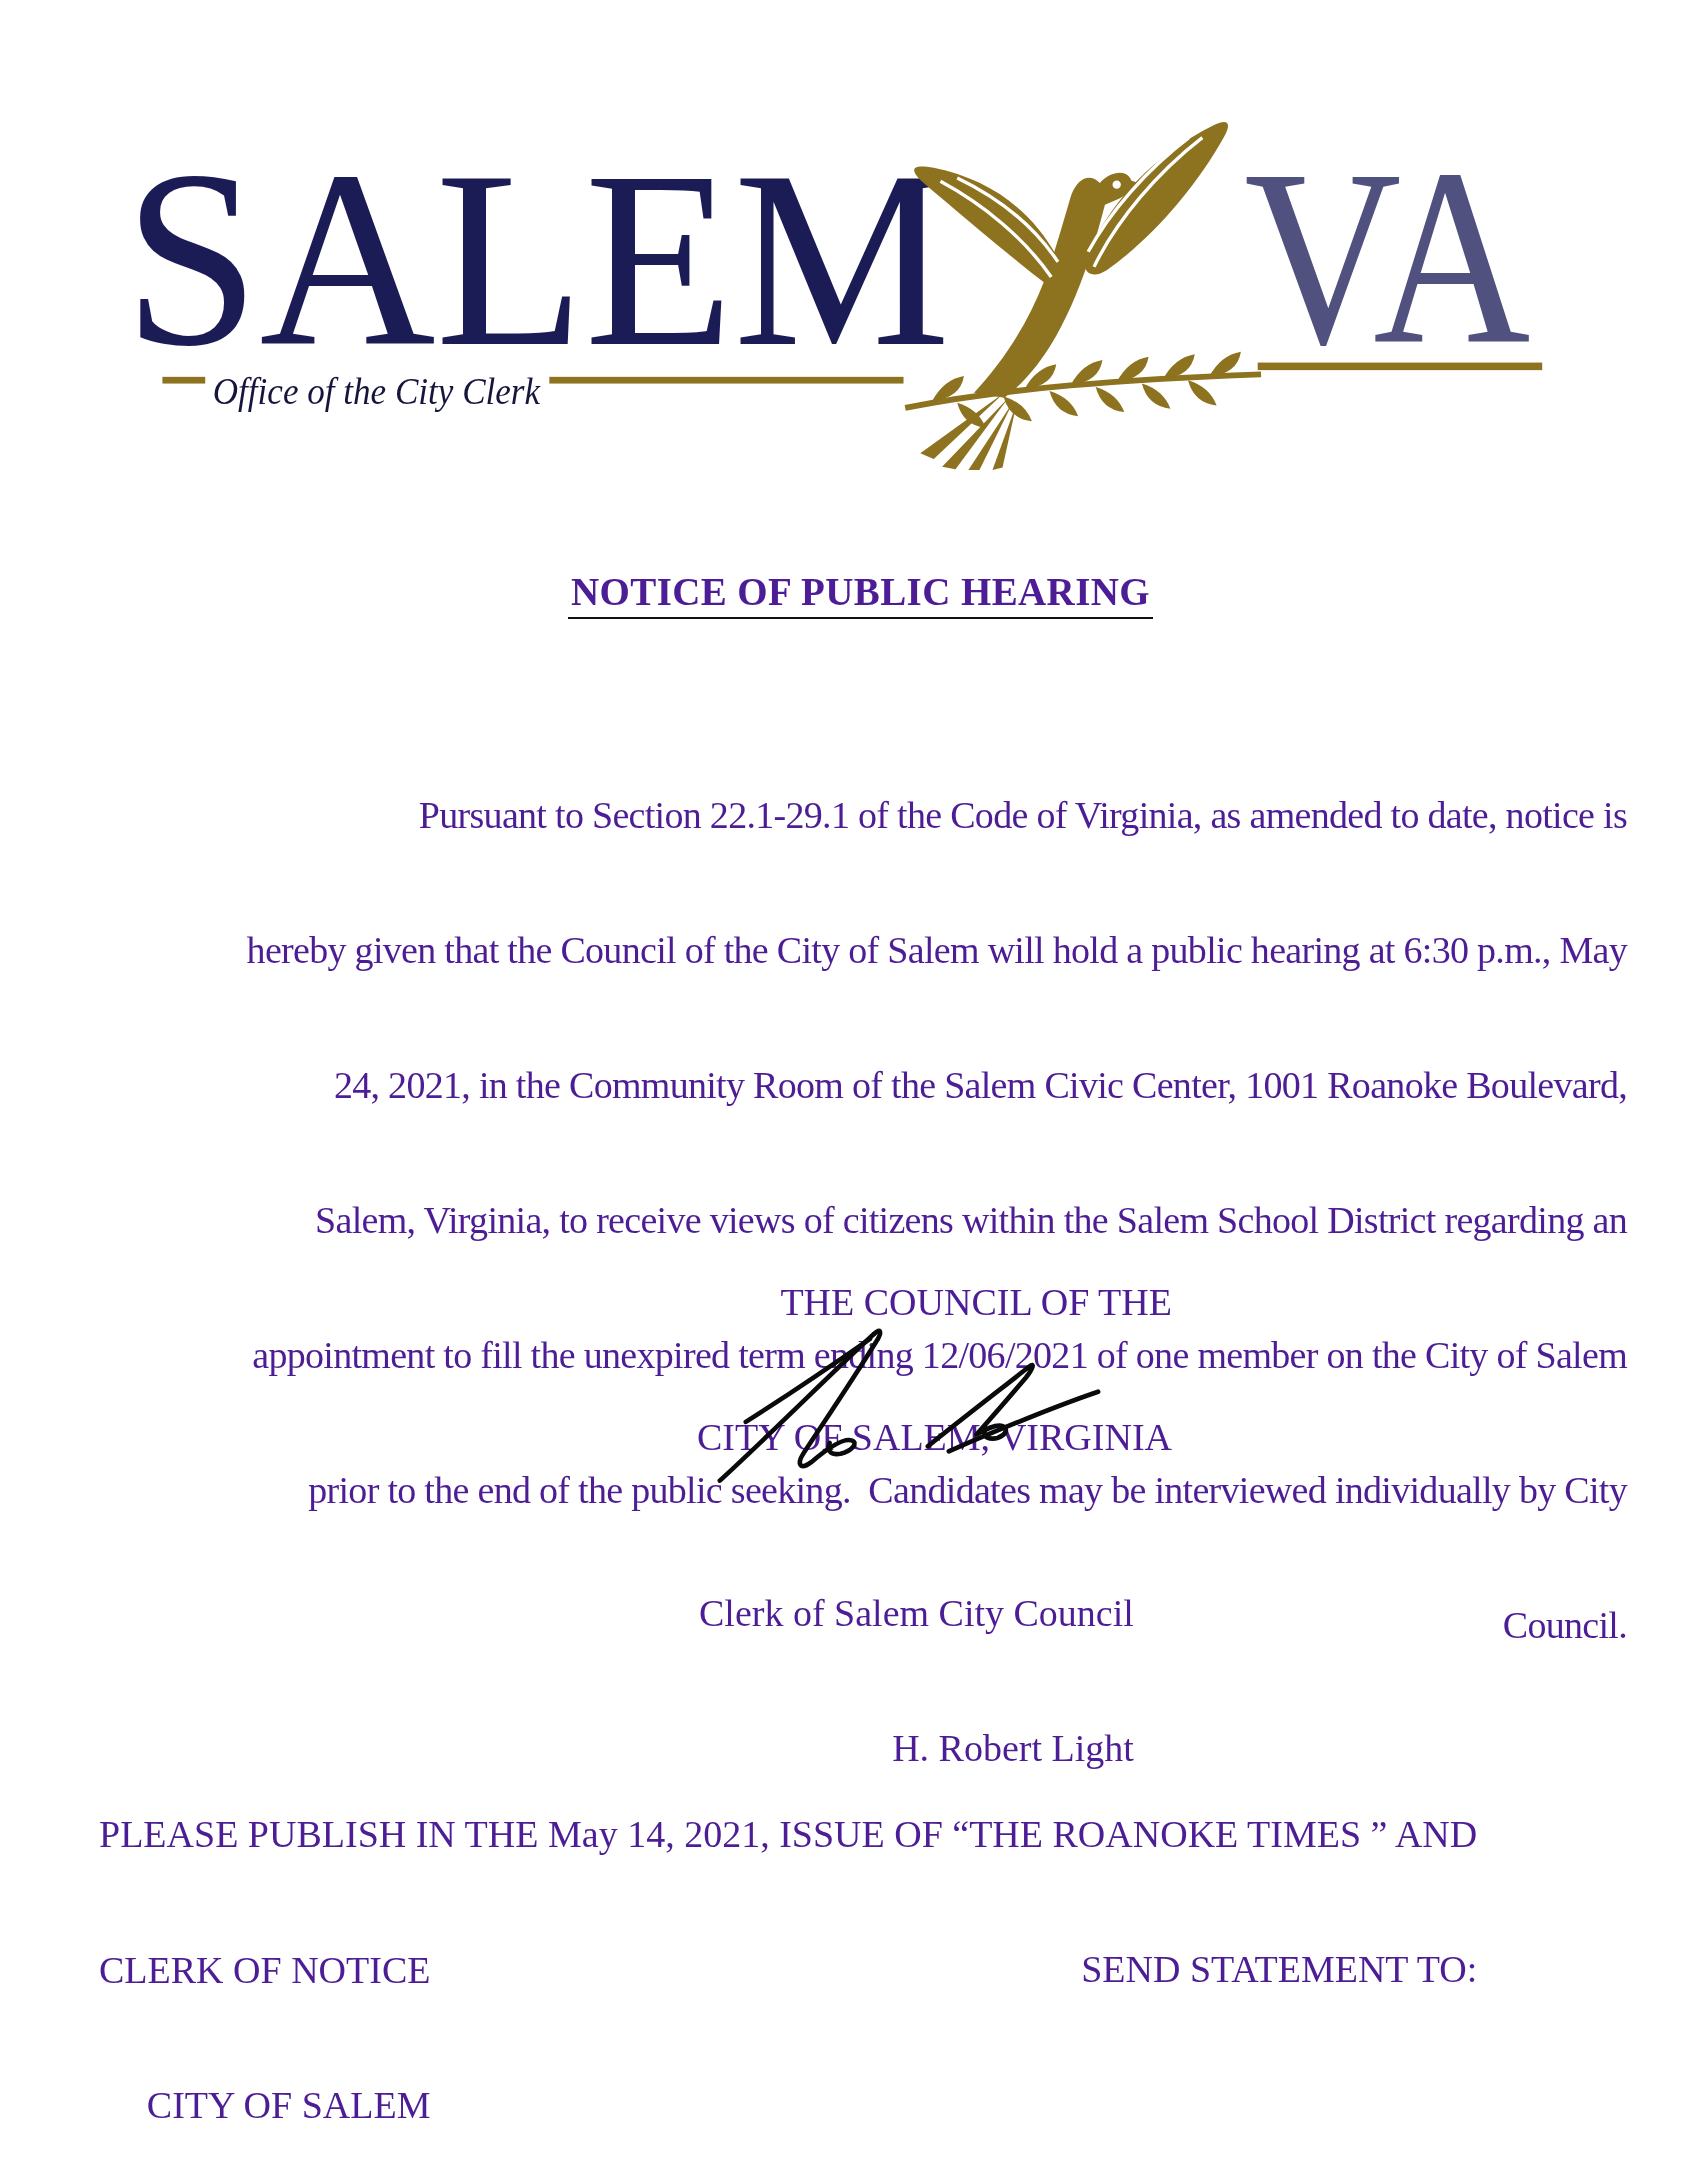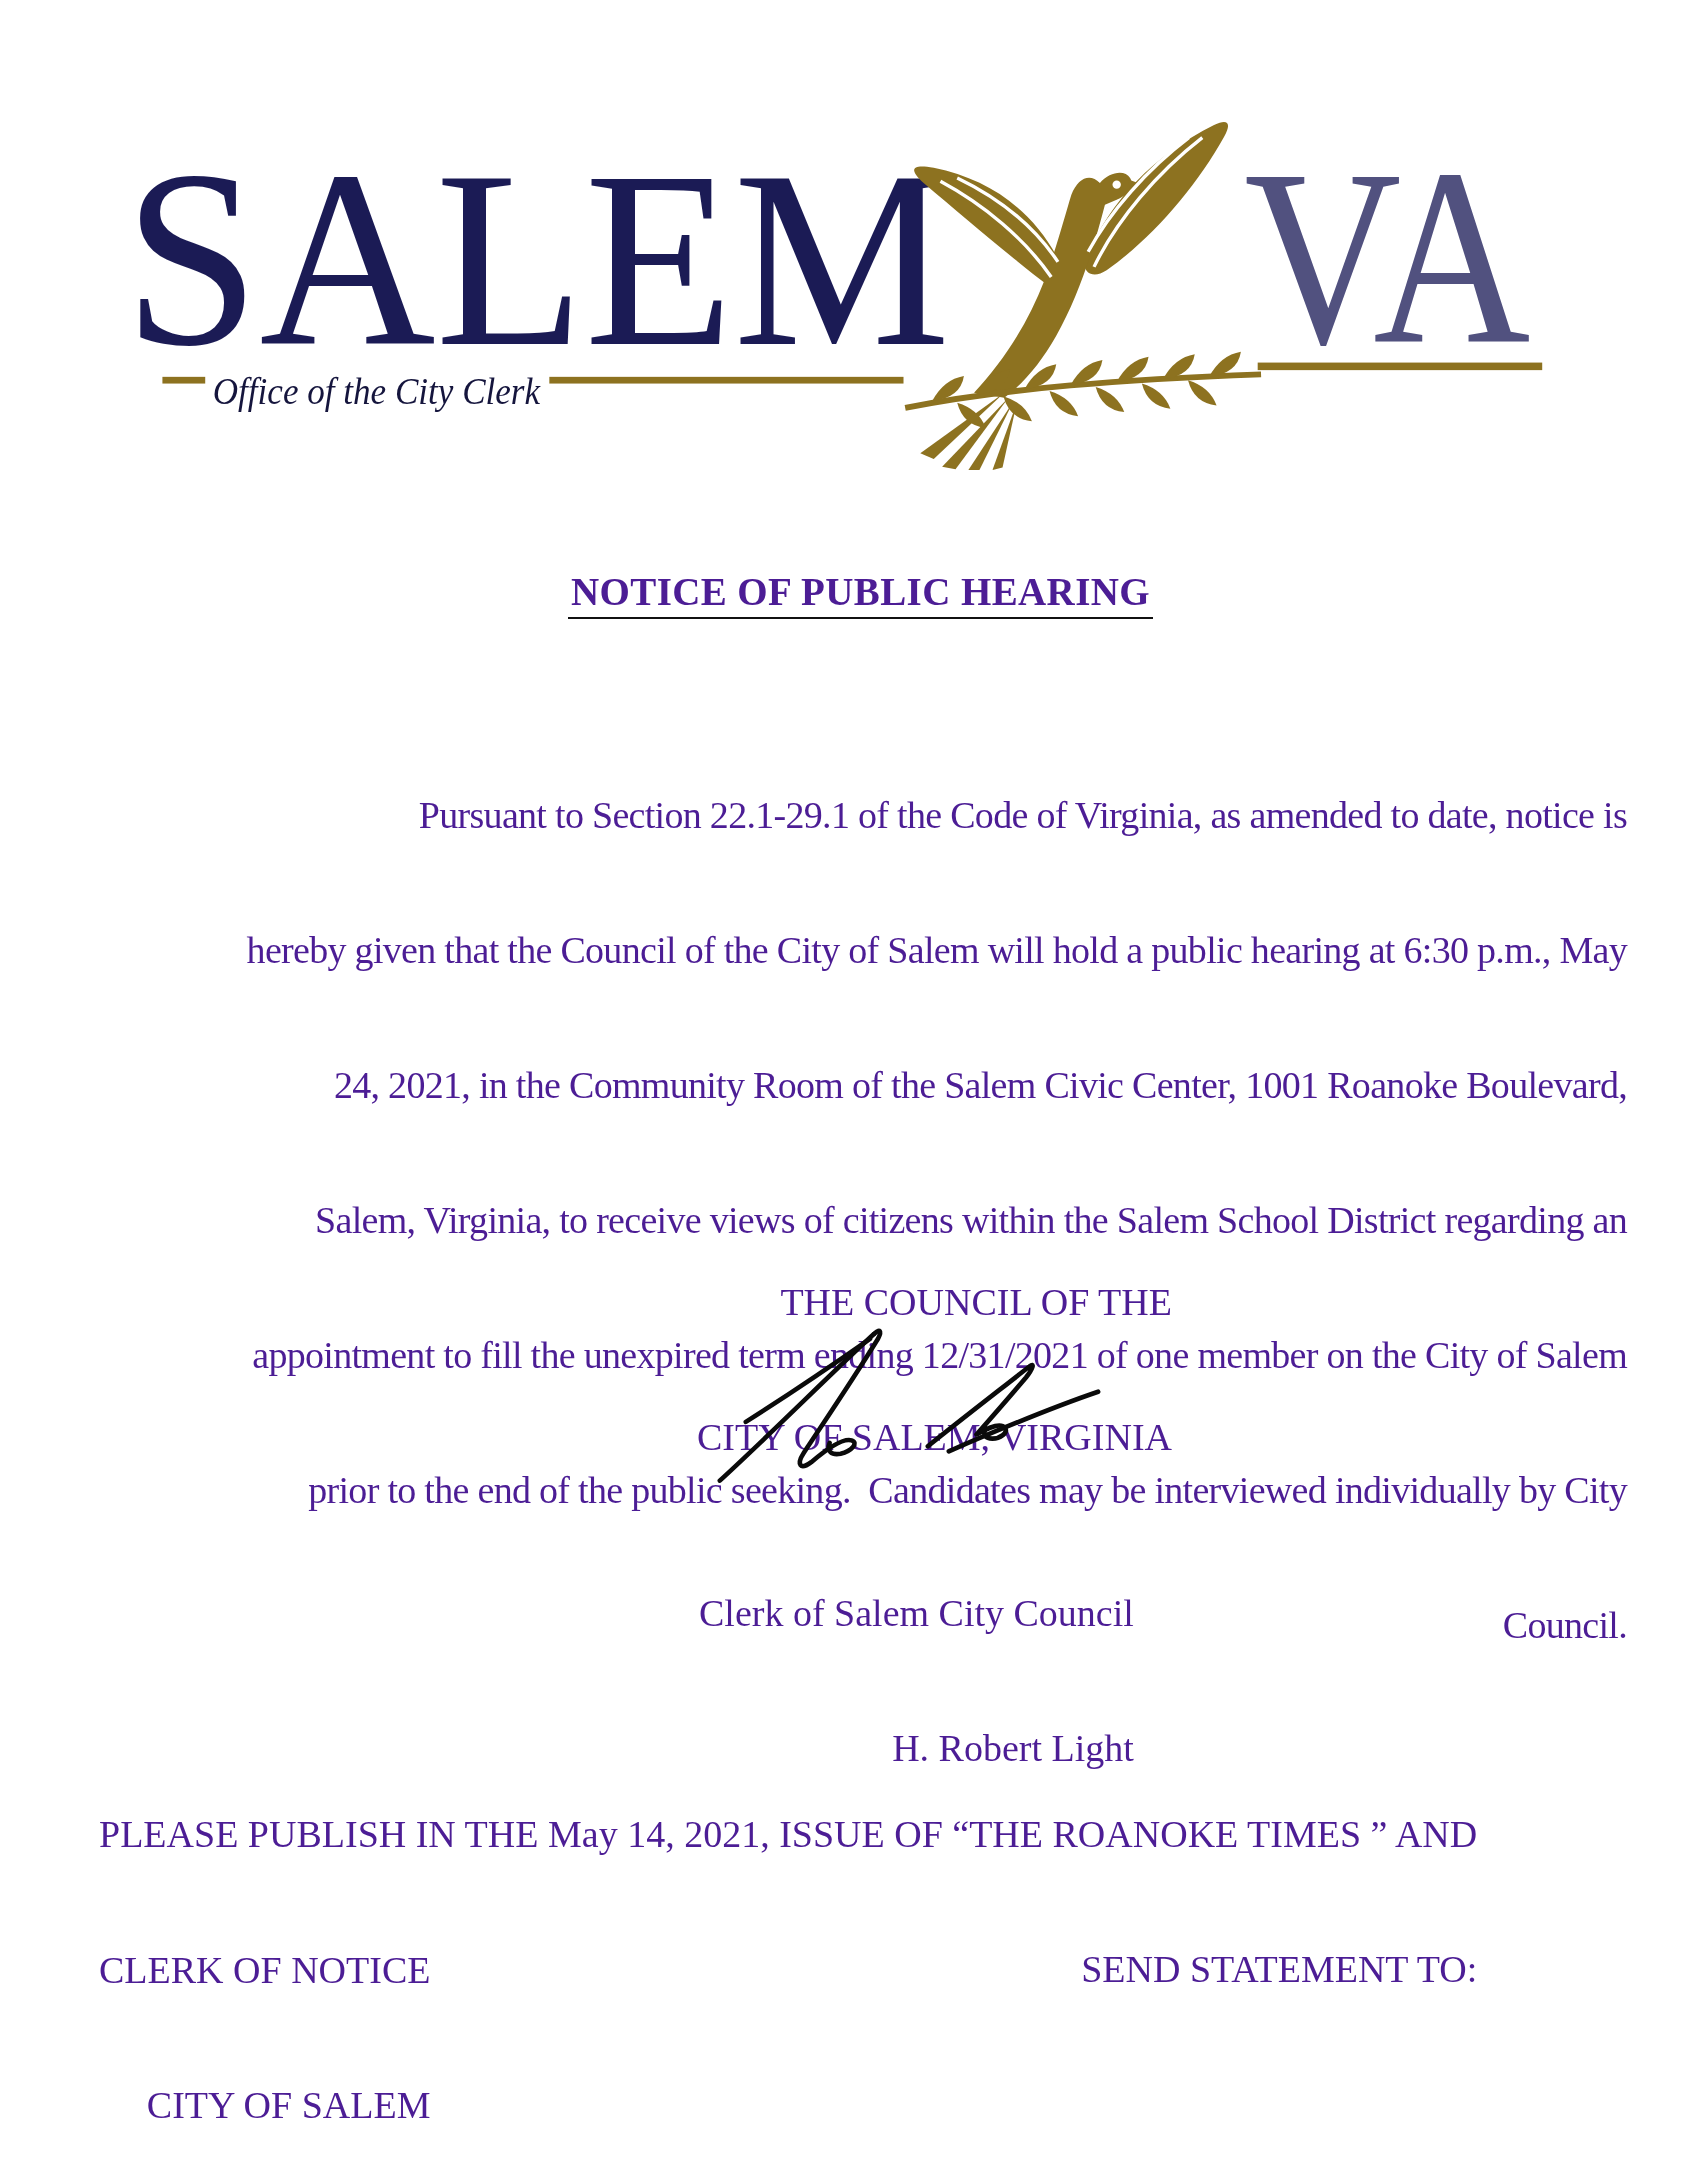--- a/index.html
+++ b/index.html
@@ -108,21 +108,21 @@
 
   <div class="doc-title-wrap">
     <span class="doc-title">NOTICE OF PUBLIC HEARING</span>
   </div>
 
   <div class="textblock body-par">
     <div class="line indent">Pursuant to Section 22.1-29.1 of the Code of Virginia, as amended to date, notice is</div>
     <div class="line">hereby given that the Council of the City of Salem will hold a public hearing at 6:30 p.m., May</div>
     <div class="line">24, 2021, in the Community Room of the Salem Civic Center, 1001 Roanoke Boulevard,</div>
     <div class="line">Salem, Virginia, to receive views of citizens within the Salem School District regarding an</div>
-    <div class="line">appointment to fill the unexpired term ending 12/31/2021 of one member on the City of Salem</div>
+    <div class="line">appointment to fill the unexpired term ending 12/06/2021 of one member on the City of Salem</div>
     <div class="line">prior to the end of the public seeking.  Candidates may be interviewed individually by City</div>
     <div class="line">Council.</div>
   </div>
 
   <div class="textblock council-block">
     <div class="line">THE COUNCIL OF THE</div>
     <div class="line">CITY OF SALEM, VIRGINIA</div>
   </div>
 
   <svg class="sig-svg" width="432" height="202" viewBox="0 0 515 240">

